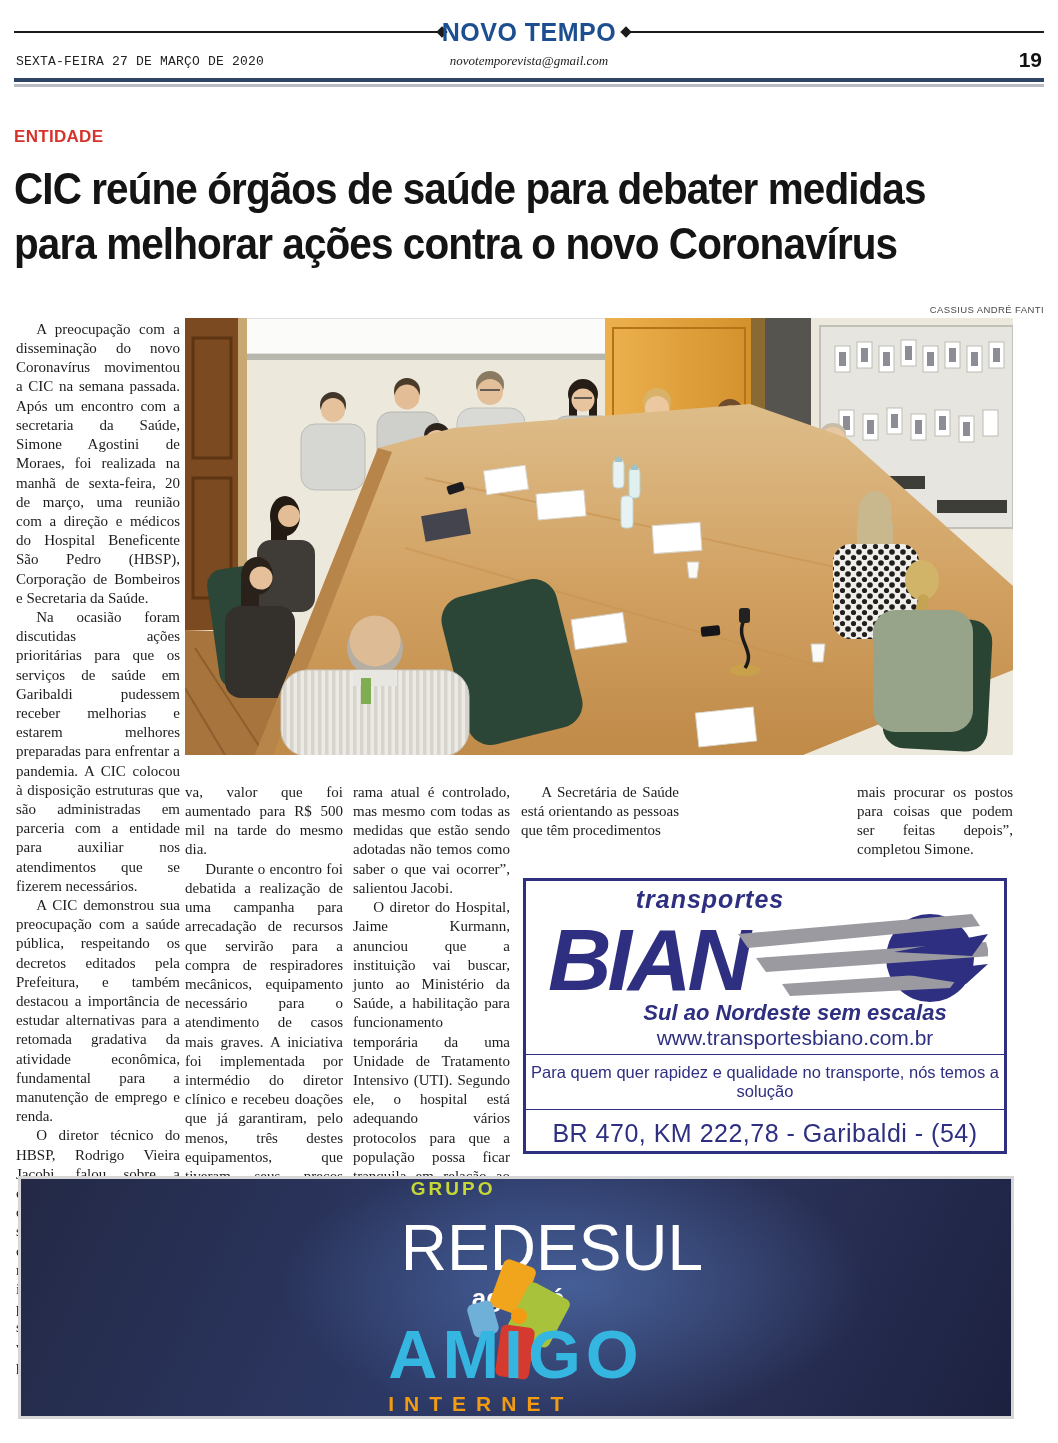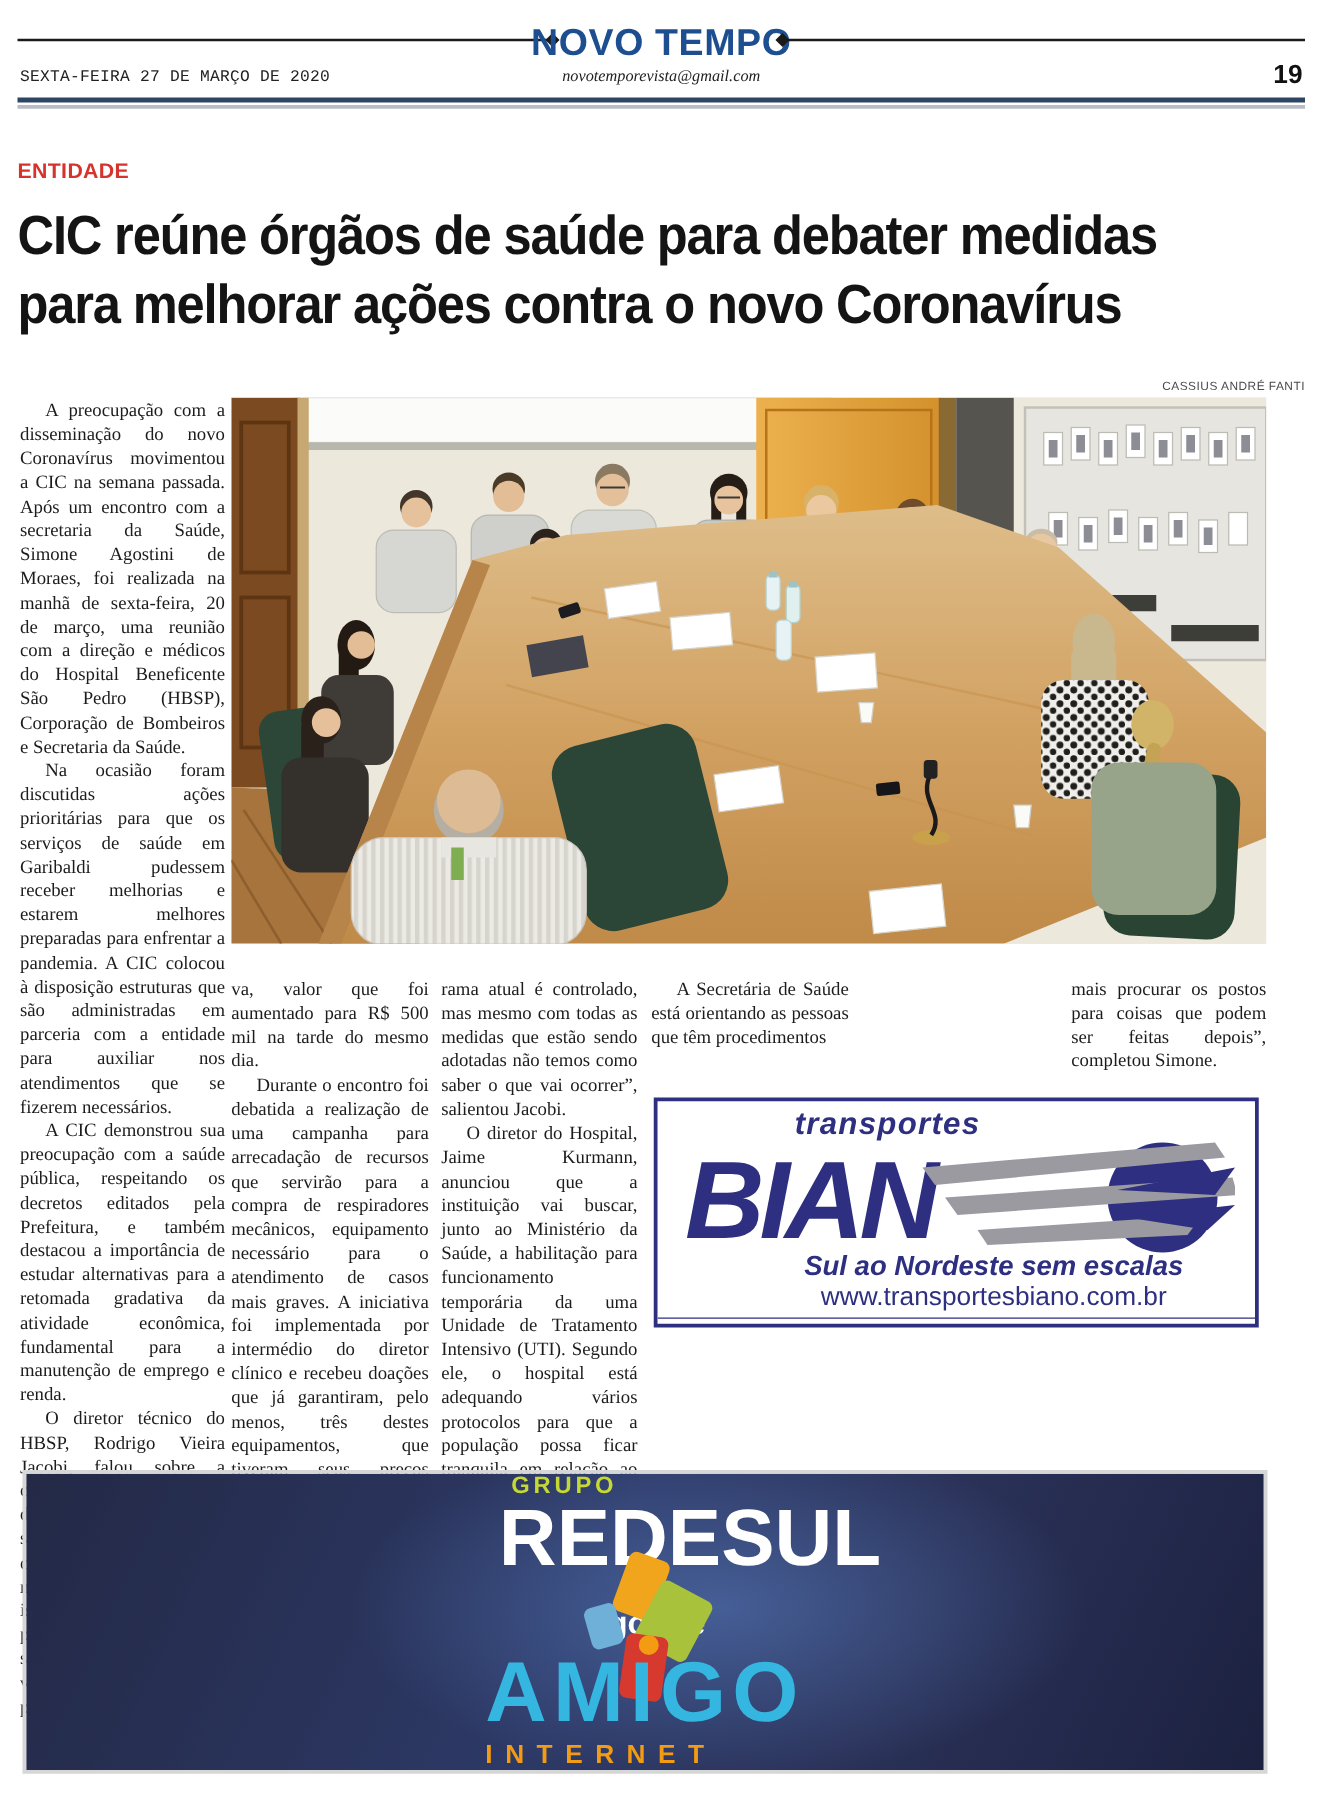--- a/index.html
+++ b/index.html
@@ -8,21 +8,21 @@
 
   
   .masthead-row { position:relative; height:34px; margin-top:16px; }
   .mast-rule { position:absolute; top:15px; height:2px; background:#1a1a1a; }
   .mast-rule.left { left:0; width:428px; }
   .mast-rule.right { right:0; width:418px; }
   .mast-rule .tip { position:absolute; top:-3px; width:8px; height:8px; background:#1a1a1a; transform:rotate(45deg); }
   .mast-rule.left .tip { right:-4px; }
   .mast-rule.right .tip { left:-4px; }
   .masthead-title { position:absolute; left:0; right:0; top:2px; text-align:center;
-    font-family:"Liberation Sans", sans-serif; font-weight:bold; font-size:30px; letter-spacing:.5px; color:#1d4f90; }
+    font-family:"Liberation Sans", sans-serif; font-weight:bold; font-size:25px; letter-spacing:.5px; color:#1d4f90; }
   .dateline-row { position:relative; height:22px; }
   .date-text { position:absolute; left:2px; top:4px; font-family:Liberation Mono, monospace; font-size:13px; color:#222; letter-spacing:.2px; }
   .email-text { position:absolute; left:0; right:0; top:3px; text-align:center; font-style:italic; font-size:13px; color:#222; }
   .page-number { position:absolute; right:2px; top:-2px; font-family:"Liberation Sans", sans-serif; font-weight:bold; font-size:21px; color:#111; }
   .rule-navy { height:4px; background:#2e4566; margin-top:6px; }
   .rule-gray { height:3px; background:#b9bcc4; margin-top:2px; }
 
   
   .section-label { margin-top:40px; font-family:"Liberation Sans", sans-serif; font-weight:bold; font-size:17px; color:#d5332b; letter-spacing:.3px; }
   .headline { margin-top:14px; width:1086px; transform:scaleX(0.92); transform-origin:0 50%;
@@ -38,40 +38,40 @@
   .col p { text-indent:1.35em; }
   .col p.noind { text-indent:0; }
   .col1 { left:2px;  top:2px;   width:164px; }
   .col2 { left:171px; top:465px; width:158px; }
   .col3 { left:339px; top:465px; width:157px; }
   .col4 { left:507px; top:465px; width:158px; }
   .col5 { left:675px; top:465px; width:158px; }
   .col6 { left:843px; top:465px; width:156px; }
 
   
-  .biano-ad { position:absolute; left:509px; top:560px; width:484px; height:184px; border:3px solid #2e2f80; background:#fff;
+  .biano-ad { position:absolute; left:509px; top:560px; width:484px; height:276px; border:3px solid #2e2f80; background:#fff;
     font-family:"Liberation Sans", sans-serif; color:#2e2f80; overflow:hidden; }
   .biano-top { text-align:center; padding-top:4px; }
   .biano-transportes { font-style:italic; font-weight:bold; font-size:25px; letter-spacing:1px; margin-right:110px; }
   .biano-logo-svg { display:block; margin:-2px auto 0 auto; }
   .biano-tagline { font-style:italic; font-weight:bold; font-size:22px; text-align:center; margin:-4px 0 0 60px; }
   .biano-site { font-size:21px; text-align:center; margin:0 0 4px 60px; }
   .biano-rule { height:1px; background:#2e2f80; }
   .biano-slogan { font-size:16.5px; text-align:center; padding:8px 2px; }
   .biano-address { font-size:25px; text-align:center; padding:9px 2px; letter-spacing:.5px; }
 
   
   .redesul-ad { position:relative; margin:30px 0 0 4px; width:996px; height:243px; border:3px solid #d6d6d6;
     background:
       radial-gradient(ellipse 420px 200px at 56% 45%, rgba(95,135,205,.50), rgba(95,135,205,0) 70%),
       linear-gradient(115deg, #232946 0%, #2d3966 45%, #2a3157 70%, #1c2140 100%);
     display:flex; align-items:center; font-family:"Liberation Sans", sans-serif;flex-direction:column; }
   .redesul-block { margin-left:72px; line-height:1; }
   .grupo-label { color:#c6d834; font-weight:bold; font-size:19px; letter-spacing:3px; margin-left:10px; }
-  .redesul-brand { color:#ffffff; font-weight:bold; font-size:64px; letter-spacing:0; margin-top:0; }
+  .redesul-brand { color:#ffffff; font-weight:normal; font-size:64px; letter-spacing:0; margin-top:18px; }
   .pinwheel { position:relative; width:96px; height:130px; margin-left:-4px; margin-top:-18px; }
   .pinwheel span { position:absolute; border-radius:6px; }
   .pw-orange { width:34px; height:50px; background:#f0a51c; left:30px; top:0;  transform:rotate(20deg); }
   .pw-lime   { width:46px; height:54px; background:#a9c23c; left:50px; top:26px; transform:rotate(28deg); }
   .pw-red    { width:34px; height:52px; background:#d63a2e; left:32px; top:64px; transform:rotate(8deg); }
   .pw-blue   { width:26px; height:34px; background:#6fb0d8; left:4px;  top:40px; transform:rotate(-16deg); }
   .agora { color:#fff; font-weight:bold; font-size:26px; margin:0 48px 0 52px; }
   .amigo-block { display:flex; flex-direction:column; margin-top:6px; }
   .amigo-word { position:relative; color:#35b6e0; font-weight:bold; font-size:68px; letter-spacing:5px; line-height:1; }
   .amigo-dot { position:absolute; left:51%; top:-12px; transform:translateX(-50%); width:16px; height:16px; border-radius:50%; background:#f29b13; }

